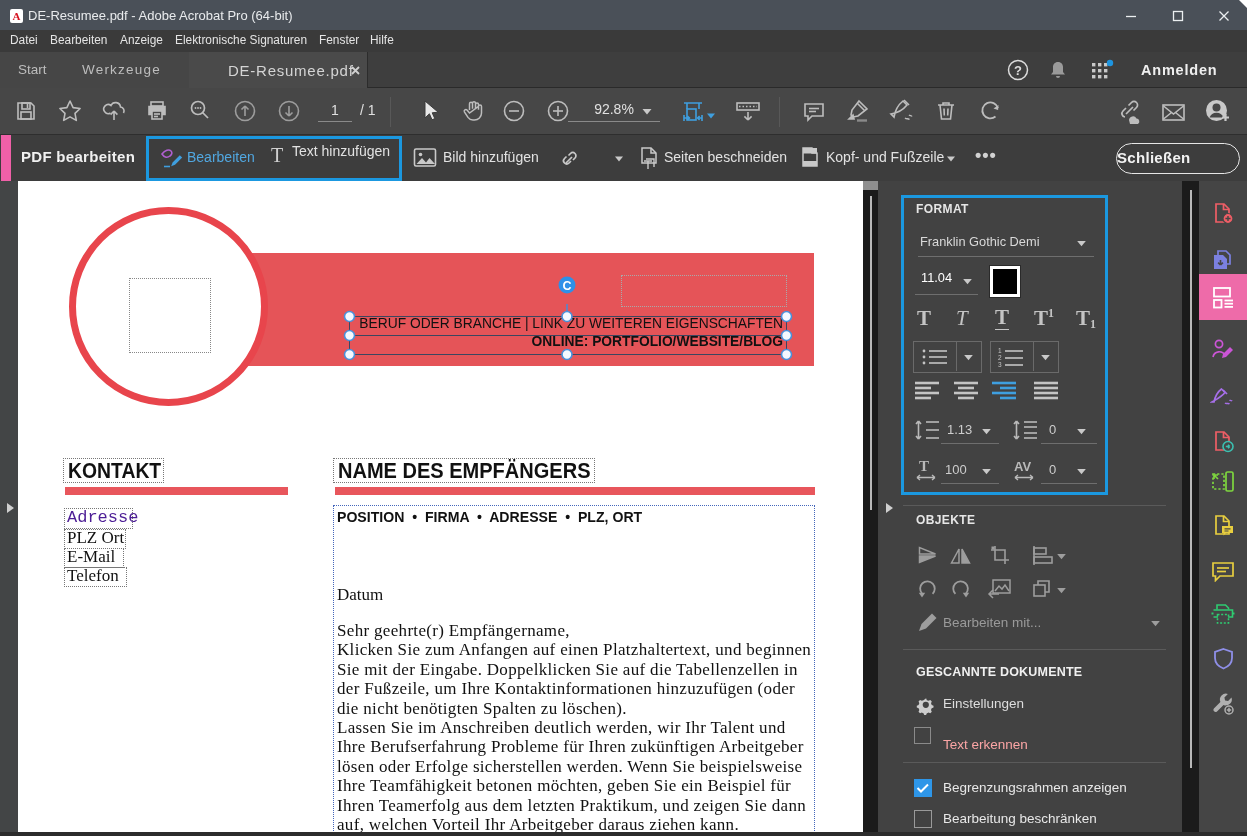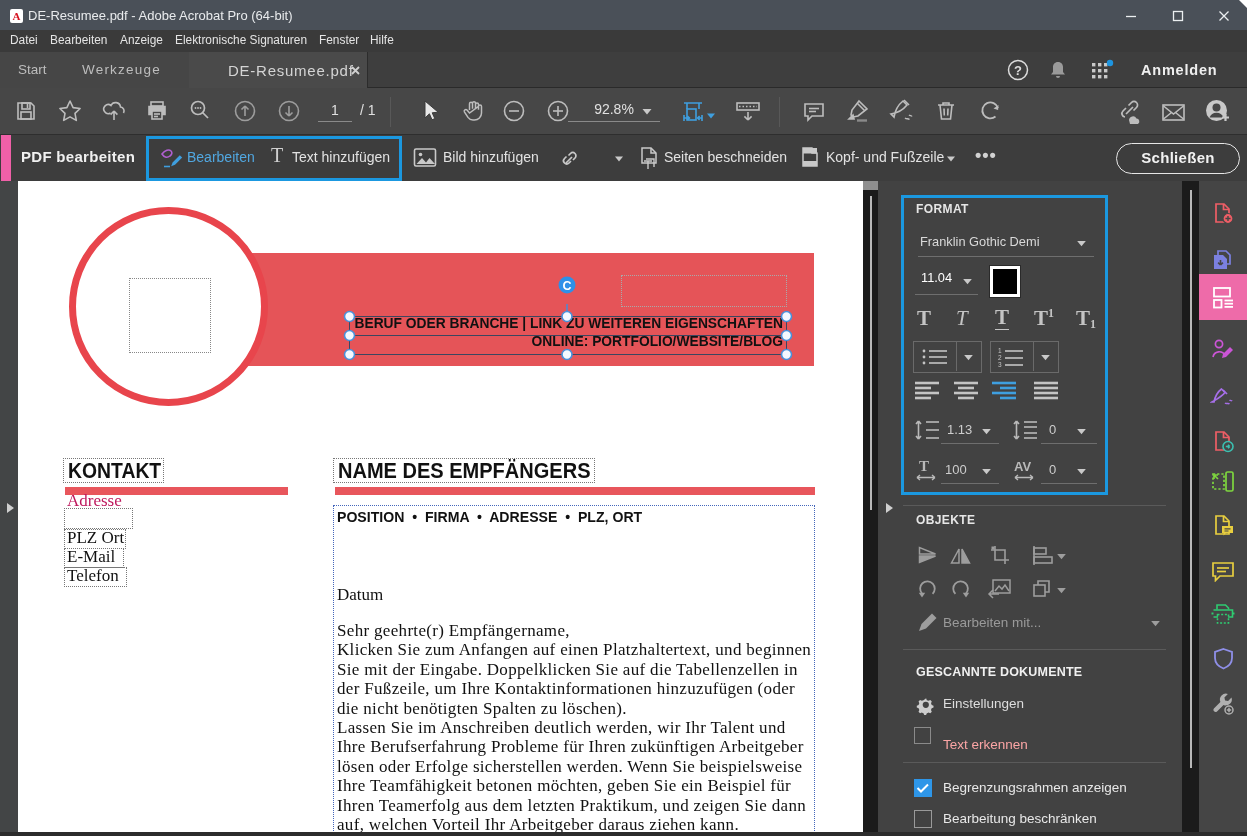--- a/index.html
+++ b/index.html
@@ -192,21 +192,21 @@
     <div class="abs" style="left:1px;top:0;width:10px;height:46px;background:#f060a8;"></div>
     <div class="t" style="left:21px;top:13px;font-size:15px;font-weight:bold;color:#f0f0f0;letter-spacing:.3px;">PDF bearbeiten</div>
     <div class="abs" style="left:146px;top:1px;width:250px;height:39px;border:3px solid #1b98e0;"></div>
     <svg class="abs" style="left:159px;top:11px" width="25" height="24" fill="none">
         <path d="M3 8 c3 -4 7 -5 9 -3 c1.5 1.5 1 3.5 -1 5 c-2.5 2 -5.5 2 -8 -2 z" stroke="#b05fd0" stroke-width="1.6"></path>
         <path d="M21 6 l-9 9 -1.8 4.8 4.8 -1.8 9 -9 z" transform="scale(.8) translate(5,5.5)" fill="#3f9fdf"></path>
         <path d="M5 20.5 h6" stroke="#3f9fdf" stroke-width="1.6"></path>
       </svg>
     <div class="t" style="left:187px;top:14px;font-size:14px;color:#51a7e0;">Bearbeiten</div>
     <div class="t" style="left:271px;top:9px;font-size:20px;color:#d0d0d0;font-family:'Liberation Serif',serif;">T</div>
-    <div class="t" style="left:292px;top:14px;font-size:14px;color:#e2e2e2;">Text hinzufügen</div>
+    <div class="t" style="left:292px;top:8px;font-size:14px;color:#e2e2e2;">Text hinzufügen</div>
     <svg class="abs" style="left:413px;top:12px" width="24" height="21" fill="none" stroke="#c9c9c9" stroke-width="1.6">
         <rect x="1.5" y="2" width="21" height="17" rx="1.5"></rect>
         <circle cx="7.5" cy="7.5" r="1.8" fill="#c9c9c9" stroke="none"></circle>
         <path d="M3.5 17 l5.5 -6 4 4.5 3.5 -4.5 5.5 6" fill="#c9c9c9" stroke="none"></path>
       </svg>
     <div class="t" style="left:443px;top:14px;font-size:14px;color:#e2e2e2;">Bild hinzufügen</div>
     <svg class="abs" style="left:556px;top:12px" width="22" height="22" fill="none" stroke="#c9c9c9" stroke-width="1.7">
         <path d="M9 13 l6 -6 m-3.5 -1.5 l2 -2 a3 3 0 0 1 4.5 4.5 l-2 2 m-6.5 -3.5 l-2 2 a3 3 0 0 0 4.5 4.5 l2 -2" transform="translate(1,3)"></path>
       </svg>
     <div class="t" style="left:581px;top:14px;font-size:14px;color:#e2e2e2;margin-top:37px;">Link</div>
@@ -223,34 +223,34 @@
         <path d="M3 2 h9 l5 5 v13 h-14 z"></path>
         <path d="M12 2 v5 h5"></path>
         <rect x="3" y="2" width="14" height="5.5" fill="#c9c9c9" stroke="none"></rect>
         <rect x="3" y="15" width="14" height="5" fill="#c9c9c9" stroke="none"></rect>
       </svg>
     <div class="t" style="left:826px;top:14px;font-size:14px;color:#e2e2e2;">Kopf- und Fußzeile</div>
     <svg class="abs" style="left:946px;top:20px" width="10" height="7">
         <polygon points="1,1.5 9,1.5 5,6.5" fill="#c9c9c9"></polygon>
       </svg>
     <div class="t" style="left:975px;top:10px;font-size:18px;font-weight:bold;color:#d2d2d2;letter-spacing:1px;">•••</div>
-    <div class="abs" style="left:1116px;top:8px;width:124px;height:31px;border:1.5px solid #e6e6e6;border-radius:16px;box-sizing:border-box;text-align:center;font-size:15px;font-weight:bold;color:#f2f2f2;line-height:28px;letter-spacing:.3px;">Schließen</div>
+    <div class="abs" style="left:1116px;top:8px;width:124px;height:31px;border:1.5px solid #e6e6e6;border-radius:16px;box-sizing:border-box;text-align:left;font-size:15px;font-weight:bold;color:#f2f2f2;line-height:28px;letter-spacing:.3px;">Schließen</div>
   </div>
   <div class="abs" id="docarea"></div>
 
   <div class="abs" style="left:18px;top:181px;width:845px;height:651px;background:#fff;overflow:hidden;">
 
     <div class="abs" style="left:150px;top:72px;width:646px;height:113px;background:#e55458;"></div>
 
     <div class="abs" style="left:51px;top:26px;width:199px;height:199px;border-radius:50%;background:#fff;border:7.5px solid #e8454c;box-sizing:border-box;"></div>
     <div class="abs" style="left:111px;top:97px;width:80px;height:73px;border:1px dotted #888;"></div>
 
     <div class="abs" style="left:603px;top:94px;width:164px;height:30px;border:1px dotted #aaa;"></div>
 
-    <div class="t" style="right:80px;top:135px;font-size:13.8px;font-weight:bold;color:#111;margin-left:44px;">BERUF ODER BRANCHE | LINK ZU WEITEREN EIGENSCHAFTEN</div>
+    <div class="t" style="right:80px;top:135px;font-size:13.8px;font-weight:normal;color:#111;margin-left:44px;">BERUF ODER BRANCHE | LINK ZU WEITEREN EIGENSCHAFTEN</div>
     <div class="t" style="right:80px;top:153px;font-size:13.8px;font-weight:bold;color:#111;">ONLINE: PORTFOLIO/WEBSITE/BLOG</div>
 
     <svg class="abs" style="left:323px;top:95px" width="454" height="88" fill="none">
       <line x1="226" y1="28" x2="226" y2="42" stroke="#3f8fdf" stroke-width="1.4"></line>
       <rect x="8.5" y="40.5" width="437" height="38" stroke="#3c4660" stroke-width="1"></rect>
         <line x1="8.5" y1="59.5" x2="445.5" y2="59.5" stroke="#3c4660" stroke-width="1"></line>
       <g>
         <circle cx="226" cy="9" r="8.5" fill="#2e90e8"></circle>
         <text x="226" y="14" font-size="12.5" font-weight="bold" fill="#fff" text-anchor="middle" font-family="Liberation Sans">C</text>
       </g>
@@ -263,21 +263,21 @@
         <circle cx="8.5" cy="78.5" r="5"></circle>
           <circle cx="226" cy="78.5" r="5"></circle>
           <circle cx="445.5" cy="78.5" r="5"></circle>
       </g>
     </svg>
 
     <div class="abs" style="left:45px;top:277px;width:99px;height:23px;border:1px dotted #777;"></div>
     <div class="t" style="left:50px;top:277px;font-size:22px;font-weight:bold;color:#111;transform:scaleX(.88);transform-origin:left;">KONTAKT</div>
     <div class="abs" style="left:47px;top:306px;width:223px;height:8px;background:#e8565c;"></div>
     <div class="abs" style="left:46px;top:327px;width:67px;height:19px;border:1px dotted #777;"></div>
-    <div class="t" style="left:49px;top:310px;font-size:17px;color:#be185d;font-family:Liberation Serif, serif;">Adresse</div>
+    <div class="t" style="left:49px;top:327px;font-size:17px;color:#4c1d95;font-family:Liberation Mono, monospace;">Adresse</div>
     <div class="abs" style="left:46px;top:348px;width:60px;height:18px;border:1px dotted #777;"></div>
     <div class="t" style="left:49px;top:347px;font-size:17px;color:#111;font-family:'Liberation Serif',serif;">PLZ Ort</div>
     <div class="abs" style="left:46px;top:367px;width:58px;height:18px;border:1px dotted #777;"></div>
     <div class="t" style="left:49px;top:366px;font-size:17px;color:#111;font-family:'Liberation Serif',serif;">E-Mail</div>
     <div class="abs" style="left:46px;top:386px;width:61px;height:18px;border:1px dotted #777;"></div>
     <div class="t" style="left:49px;top:385px;font-size:17px;color:#111;font-family:'Liberation Serif',serif;">Telefon</div>
 
     <div class="abs" style="left:315px;top:277px;width:260px;height:23px;border:1px dotted #777;"></div>
     <div class="t" style="left:320px;top:277px;font-size:22px;font-weight:bold;color:#111;transform:scaleX(.91);transform-origin:left;">NAME DES EMPFÄNGERS</div>
     <div class="abs" style="left:317px;top:306px;width:480px;height:8px;background:#e8565c;"></div>

